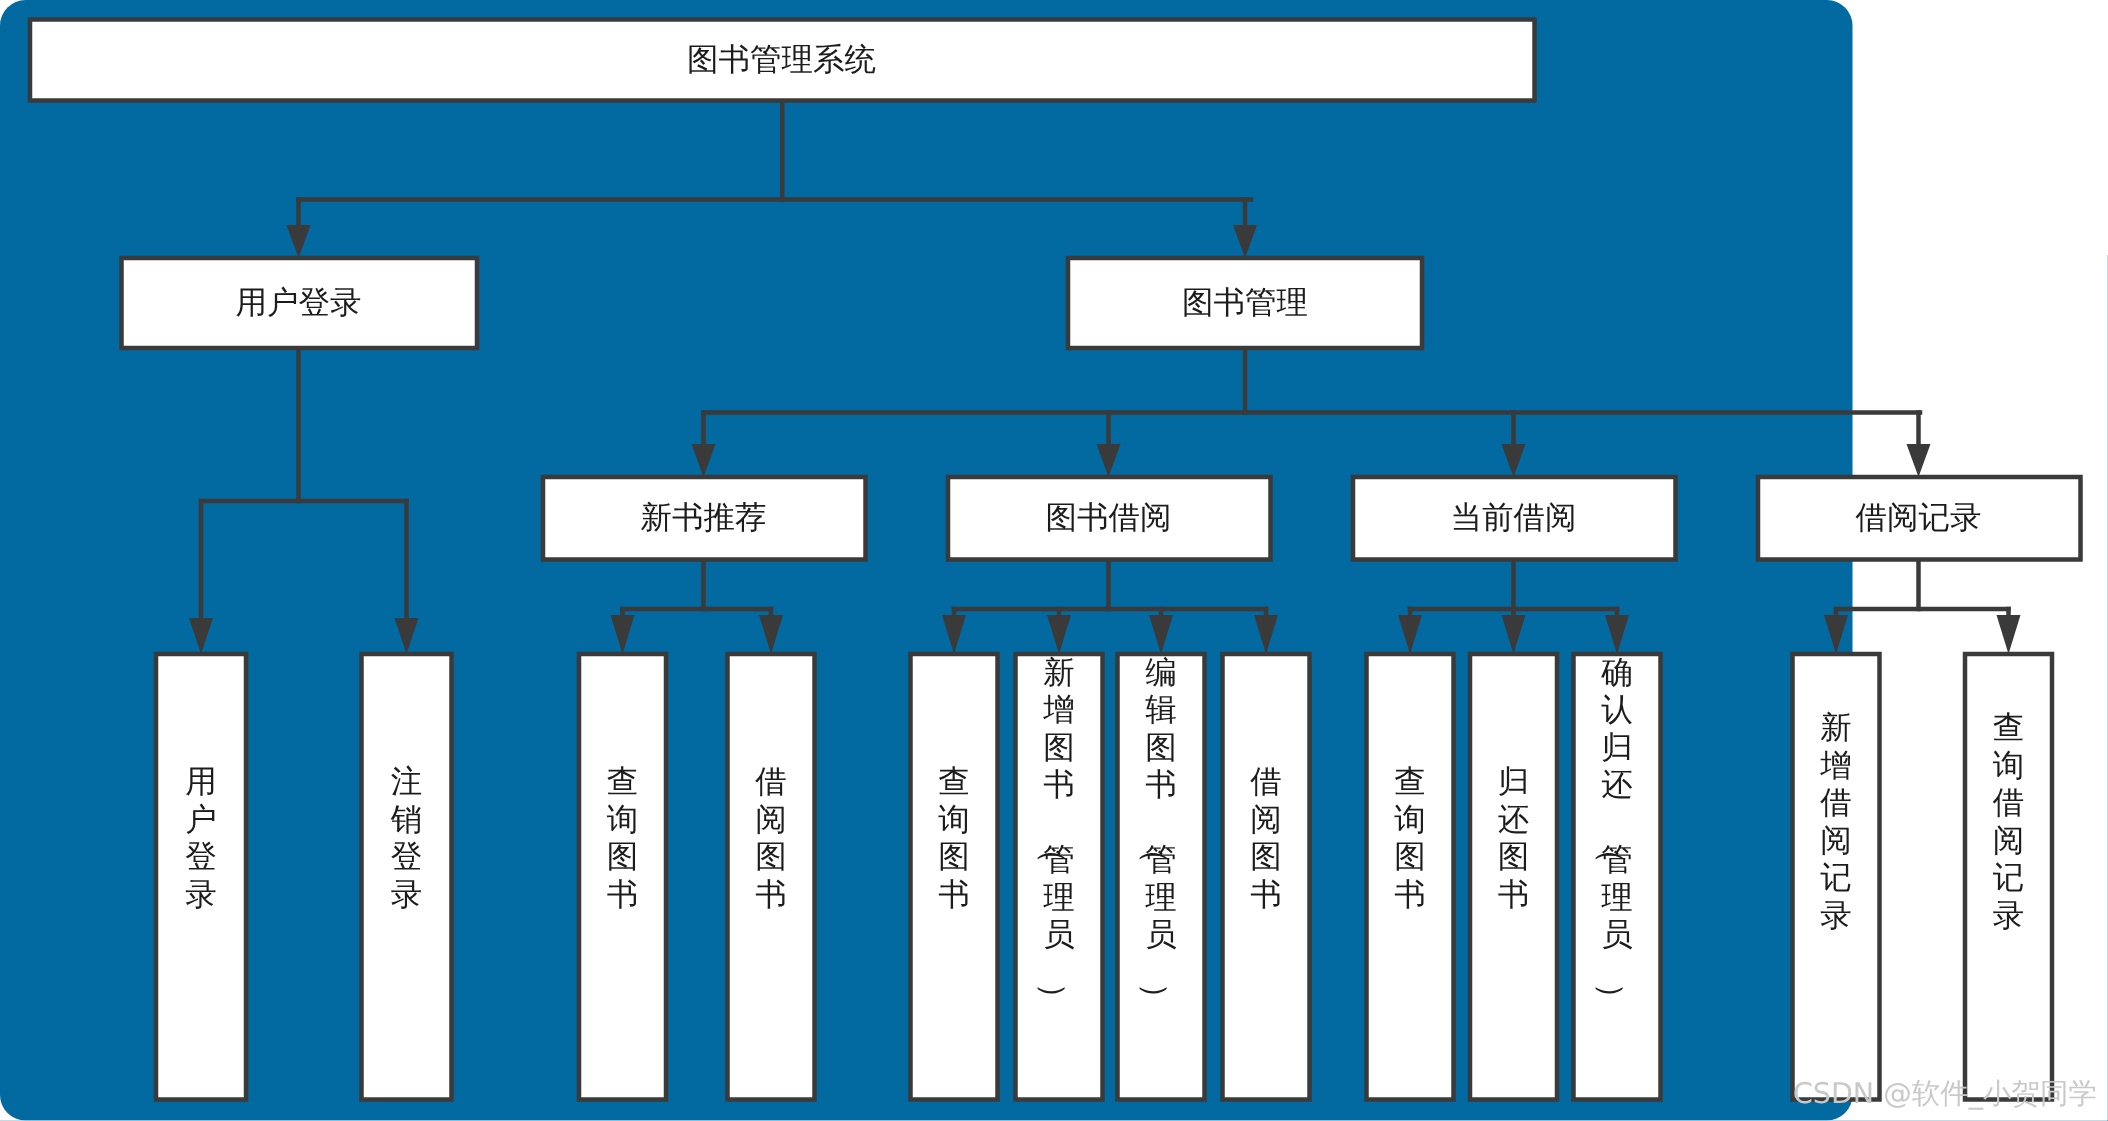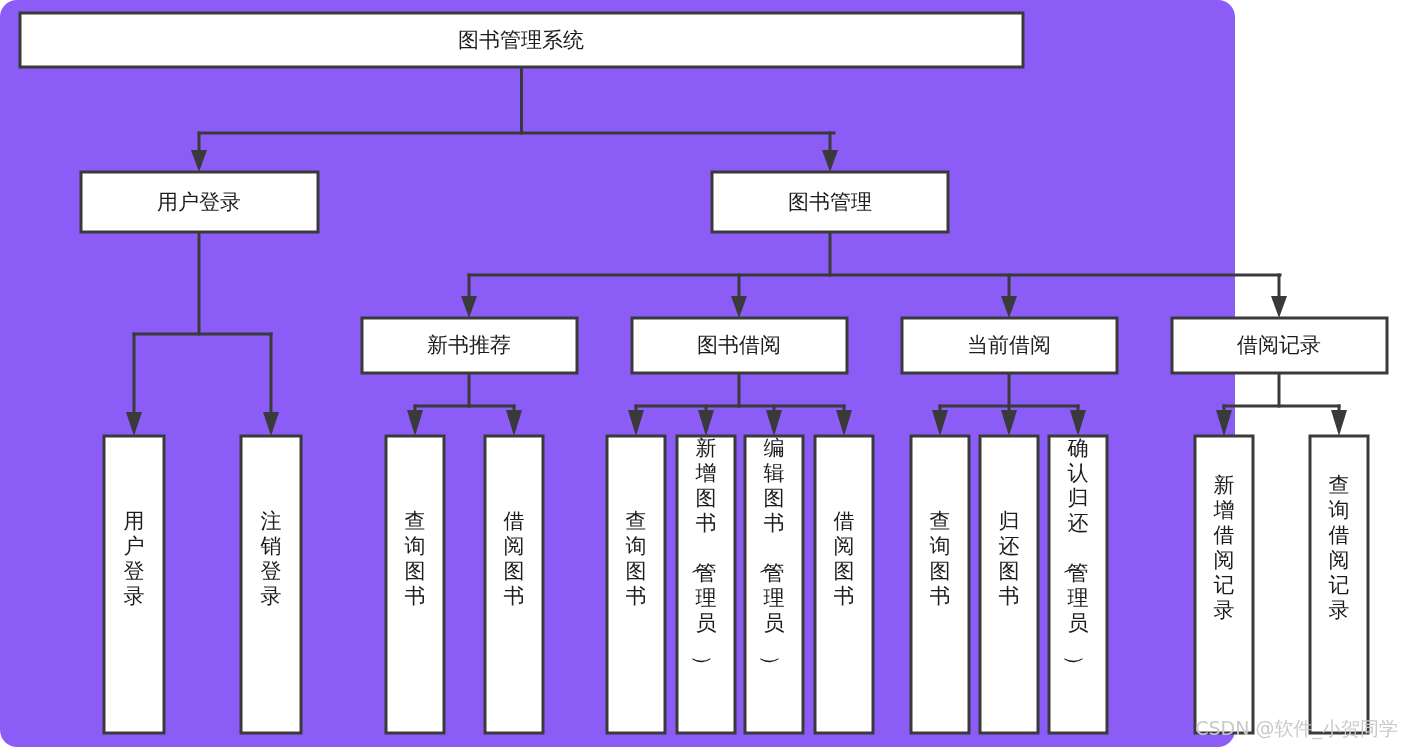--- a/index.html
+++ b/index.html
@@ -11,21 +11,21 @@
   body {
     width: 1405px;
     height: 747px;
     font-family: "DejaVu Sans", "Liberation Sans", sans-serif;
     overflow: hidden;
   }
   #diagram-root {
     position: relative;
     width: 1235px;
     height: 747px;
-    background: #8b5cf6;
+    background: #0369a1;
     border-radius: 17px;
   }
   svg.diagram-canvas {
     display: block;
     width: 1405px;
     height: 747px;
   }
   .node-box {
     fill: #ffffff;
     stroke: #3a3a3a;

